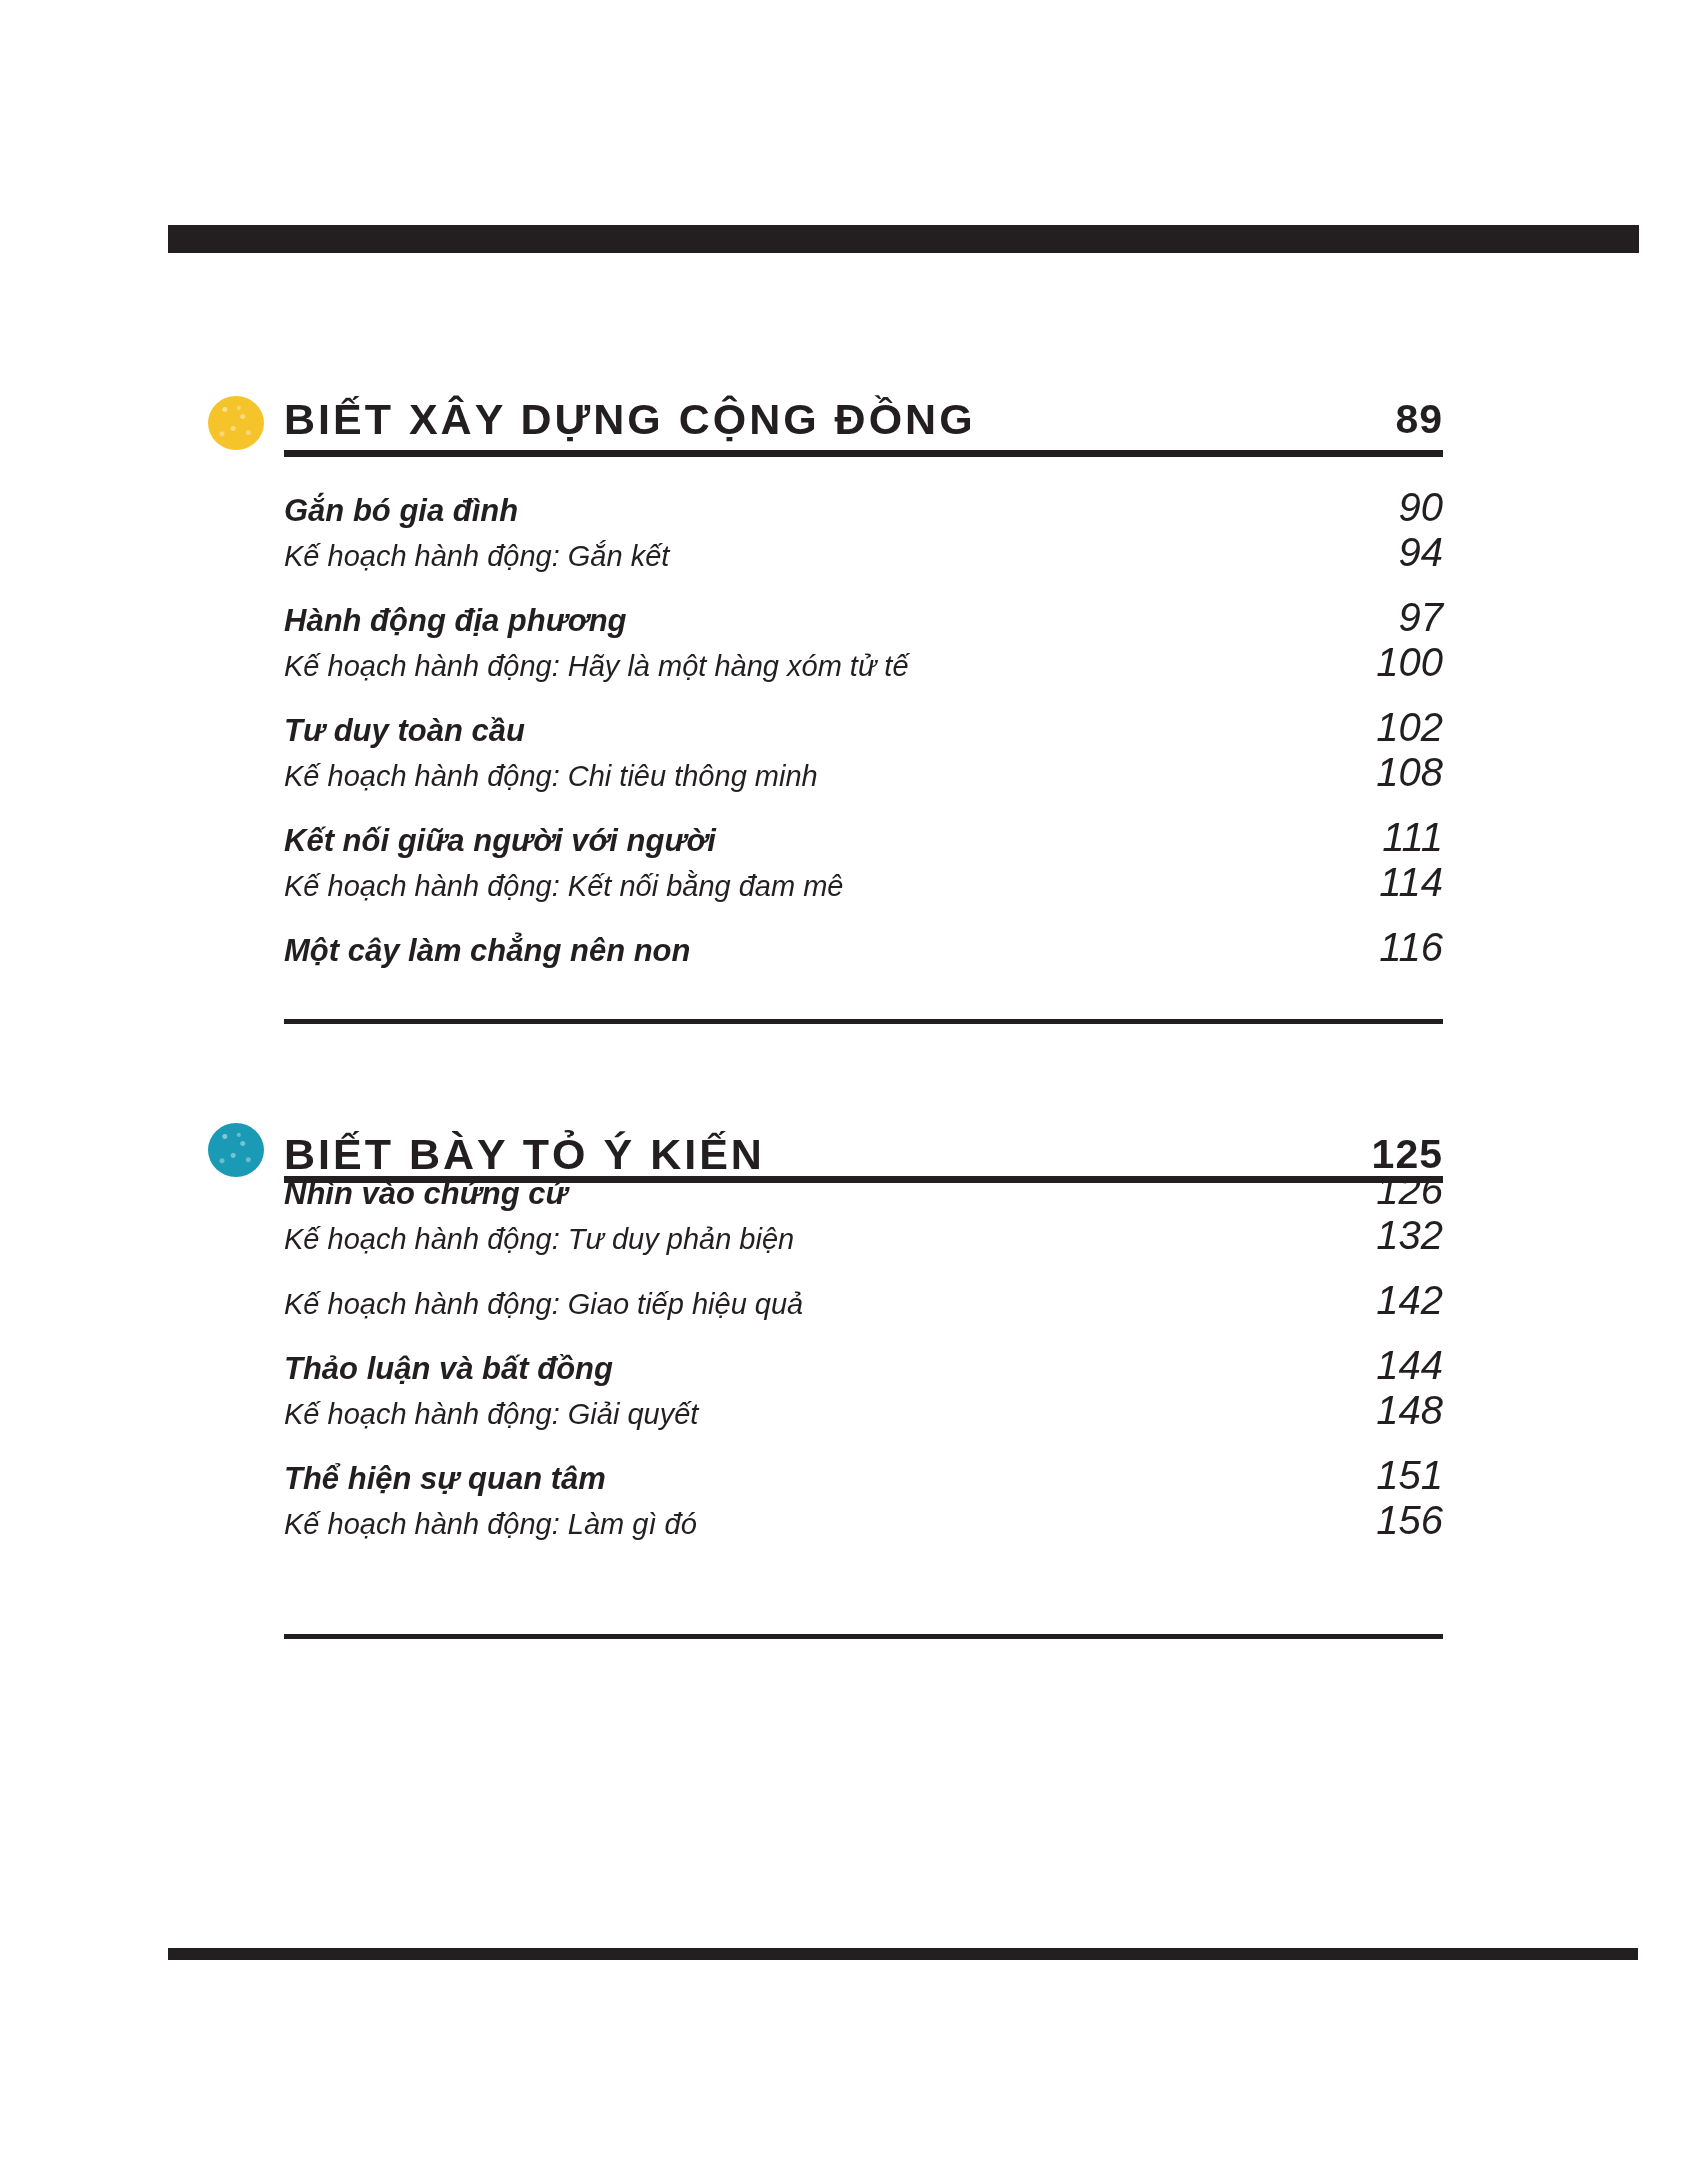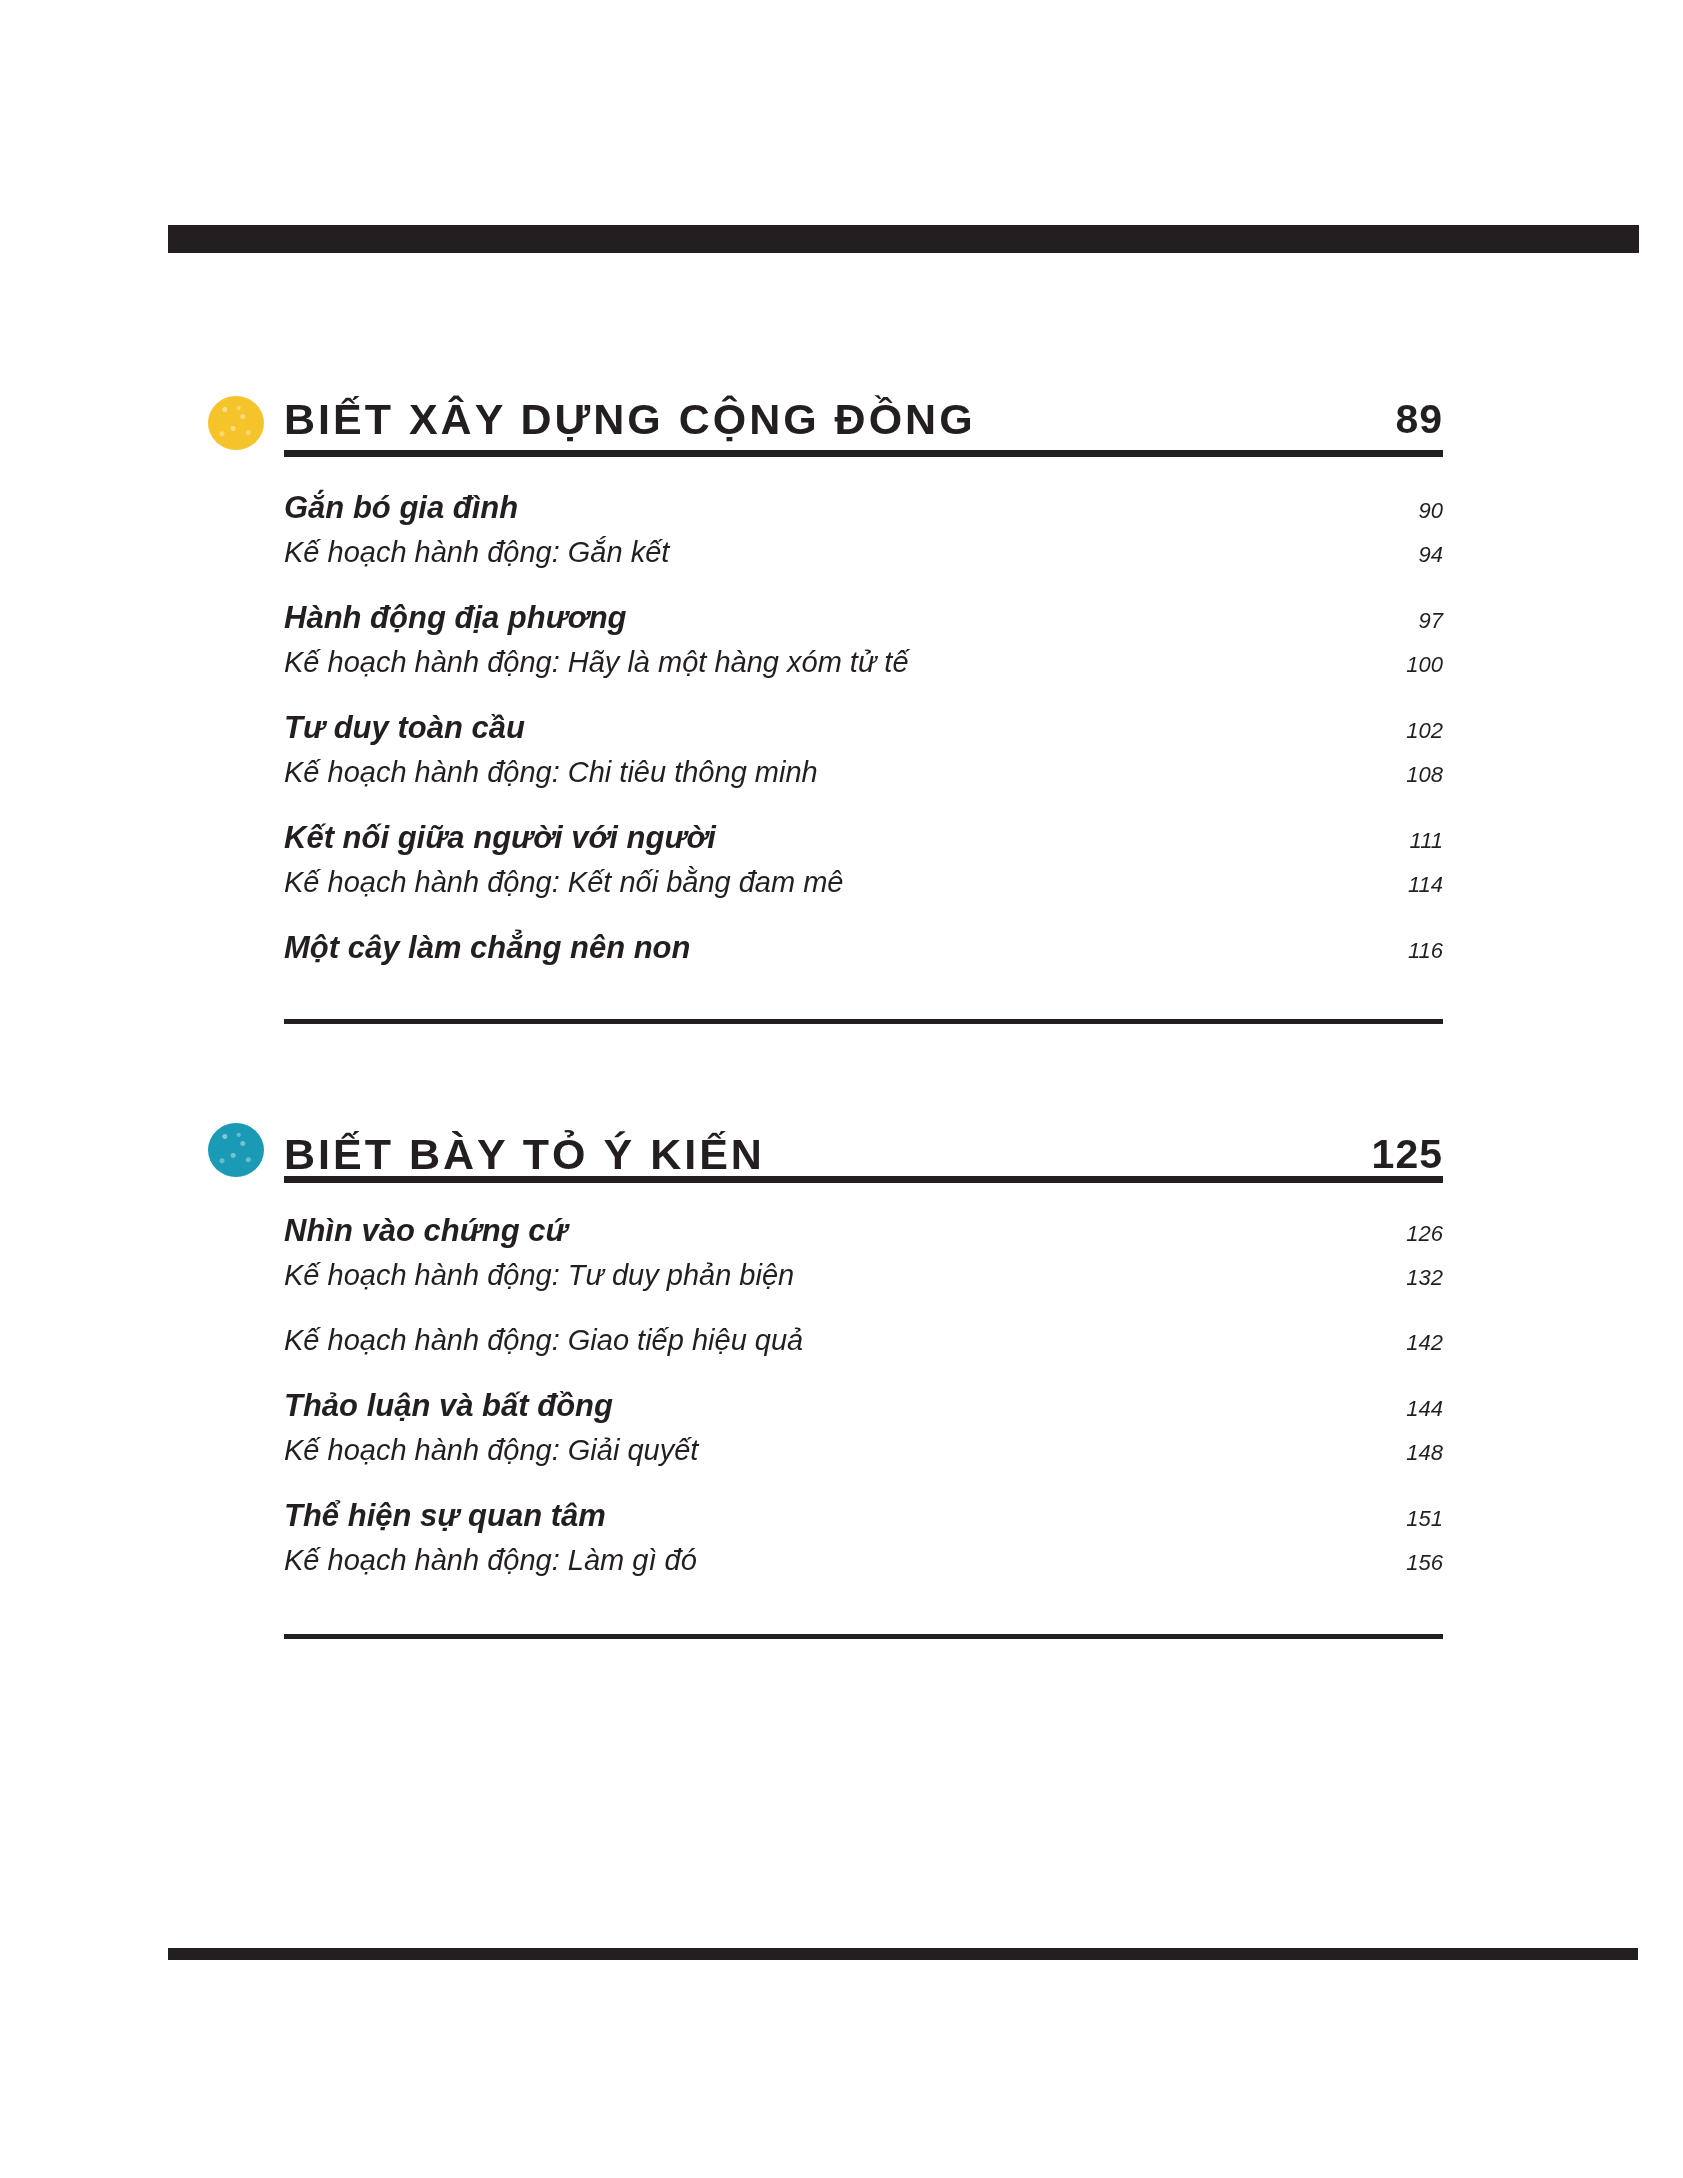--- a/index.html
+++ b/index.html
@@ -42,29 +42,29 @@
   .section-page { font-size:41px; font-weight:bold; letter-spacing:1px; }
 
   .rule { position:absolute; left:284px; width:1159px; background:#231f20; }
   .header-rule-1 { top:450px; height:7px; }
   .header-rule-2 { top:1176px; height:7px; }
   .close-rule-1  { top:1019px; height:5px; }
   .close-rule-2  { top:1634px; height:5px; }
 
   .entries { position:absolute; left:284px; width:1159px;font-style:italic; }
   .entries-1 { top:485px; }
-  .entries-2 { top:1208px; }
+  .entries-2 { top:1168px; }
   .entry { margin-bottom:20px; }
   .entry-line {
     display:flex; justify-content:space-between; align-items:baseline;
     height:45px; line-height:45px; white-space:nowrap;
   }
   .entry-title { font-size:31px; font-weight:bold; }
   .entry-sub   { font-size:29px; font-weight:normal; }
-  .entry-page  { font-size:22px; font-weight:normal; }
+  .entry-page  { font-size:40px; font-weight:normal; }
 </style>
 </head>
 <body>
 
 <div class="page">
 
   <div class="bar top-bar"></div>
 
   <div class="bullet bullet-1" style="background-color: rgb(245, 195, 42);"></div>
   <div class="section-header section-header-1">

